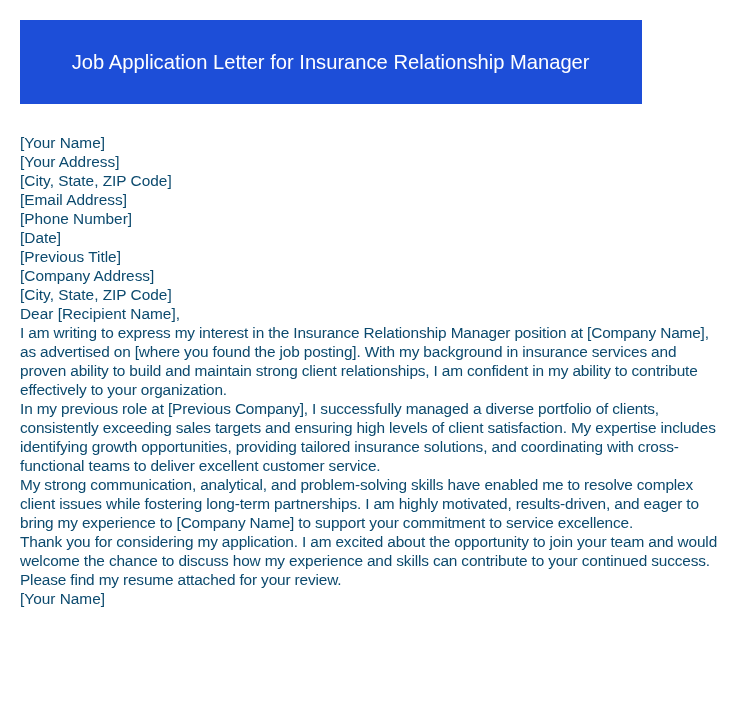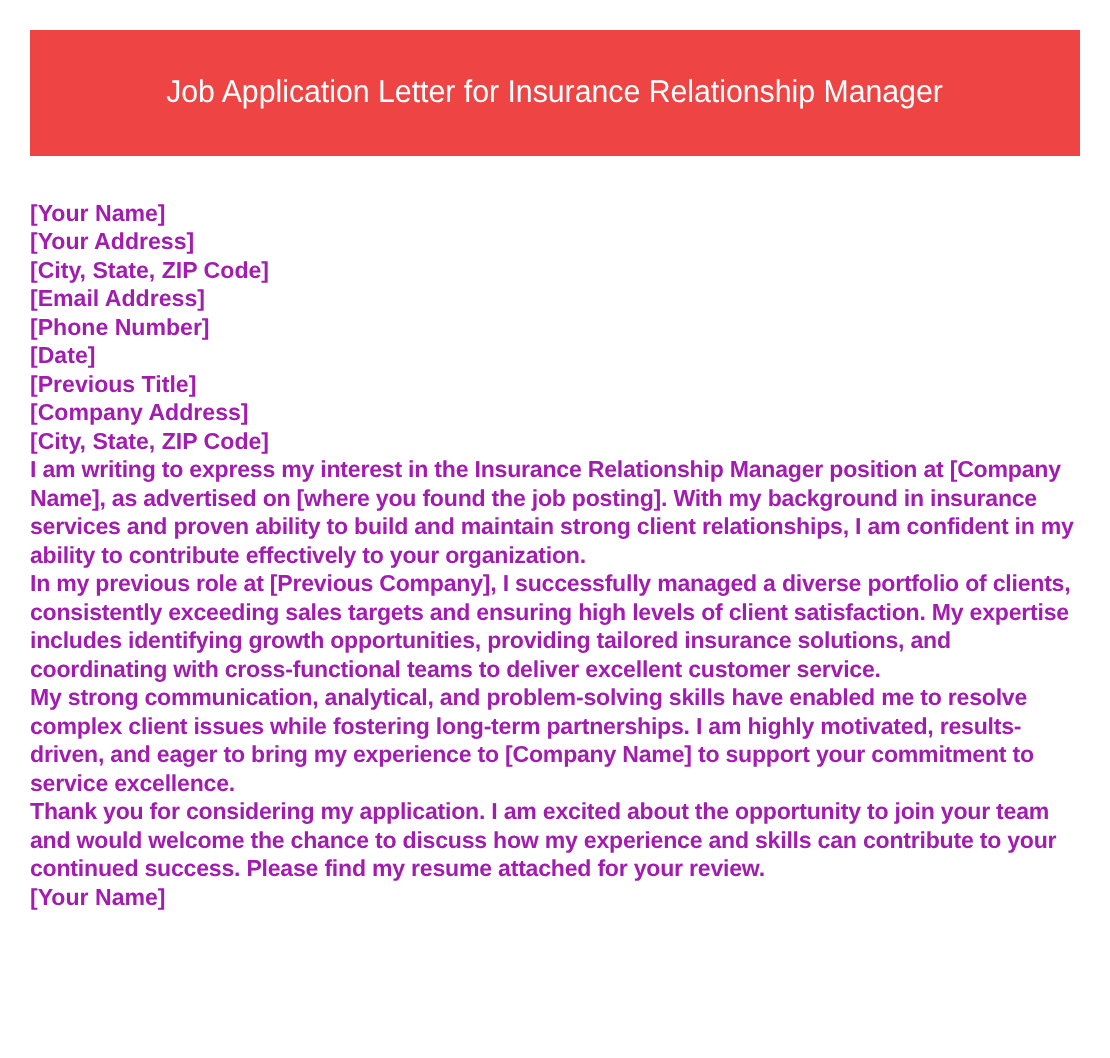--- a/index.html
+++ b/index.html
@@ -11,44 +11,43 @@
       width: 740px;
       height: 705px;
       position: relative;
       overflow: hidden;
       font-family: "Liberation Sans", "DejaVu Sans", sans-serif;
     }
     .header {
       position: absolute;
       left: 20px;
       top: 20px;
-      width: 700px;
+      width: 622px;
       height: 84px;
-      background: #ef4444;
+      background: #1d4ed8;
       display: flex;
       align-items: center;
       justify-content: center;
     }
     .header-title {
       color: #ffffff;
       font-size: 21px;
       font-weight: normal;
       letter-spacing: 0px;
       margin: 0;
       transform: scaleX(0.96);
     }
     .letter {
       position: absolute;
       left: 20px;
       top: 133px;
       width: 705px;
-      color: #a21caf;
+      color: #0c4a6e;
       font-size: 15.4px;
       line-height: 19px;
-      font-weight: bold;
     }
     .line, .para {
       margin: 0;
       padding: 0;
       display: block;
       white-space: normal;
     }
     .para {
       letter-spacing: -0.15px;
     }
@@ -63,18 +62,19 @@
 <div class="letter">
   <span class="line">[Your Name]</span>
   <span class="line">[Your Address]</span>
   <span class="line">[City, State, ZIP Code]</span>
   <span class="line">[Email Address]</span>
   <span class="line">[Phone Number]</span>
   <span class="line">[Date]</span>
   <span class="line">[Previous Title]</span>
   <span class="line">[Company Address]</span>
   <span class="line">[City, State, ZIP Code]</span>
+  <span class="line">Dear [Recipient Name],</span>
   <p class="para">I am writing to express my interest in the Insurance Relationship Manager position at [Company Name], as advertised on [where you found the job posting]. With my background in insurance services and proven ability to build and maintain strong client relationships, I am confident in my ability to contribute effectively to your organization.</p>
   <p class="para">In my previous role at [Previous Company], I successfully managed a diverse portfolio of clients, consistently exceeding sales targets and ensuring high levels of client satisfaction. My expertise includes identifying growth opportunities, providing tailored insurance solutions, and coordinating with cross-functional teams to deliver excellent customer service.</p>
   <p class="para">My strong communication, analytical, and problem-solving skills have enabled me to resolve complex client issues while fostering long-term partnerships. I am highly motivated, results-driven, and eager to bring my experience to [Company Name] to support your commitment to service excellence.</p>
   <p class="para">Thank you for considering my application. I am excited about the opportunity to join your team and would welcome the chance to discuss how my experience and skills can contribute to your continued success. Please find my resume attached for your review.</p>
   <span class="line">[Your Name]</span>
 </div>
 
 </body></html>

